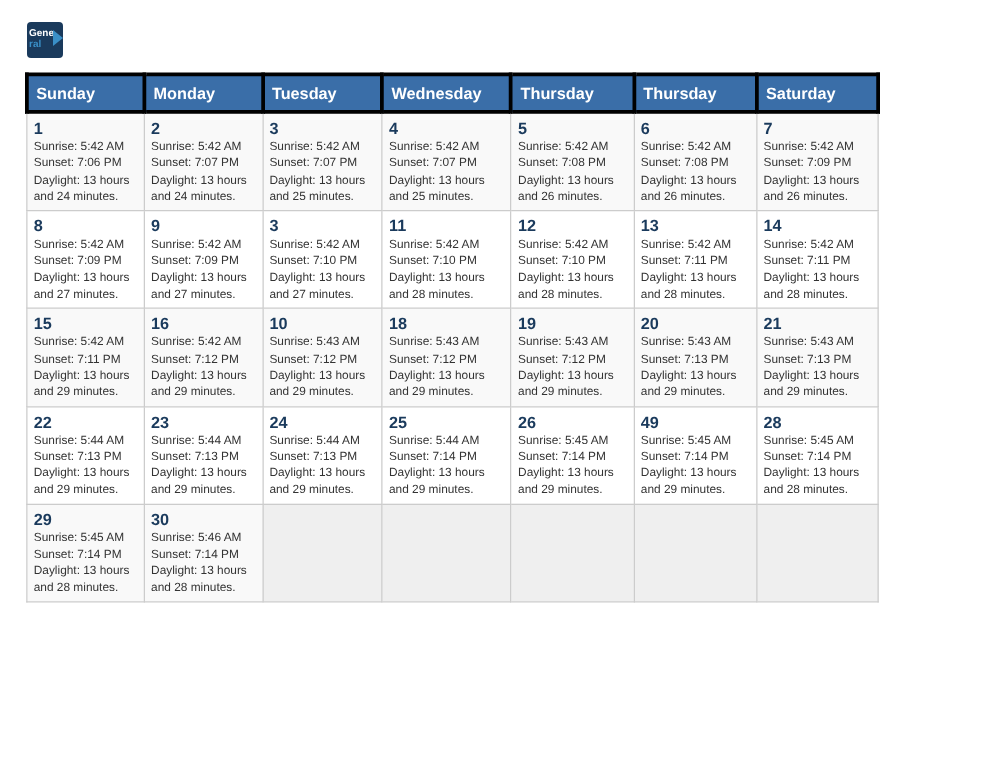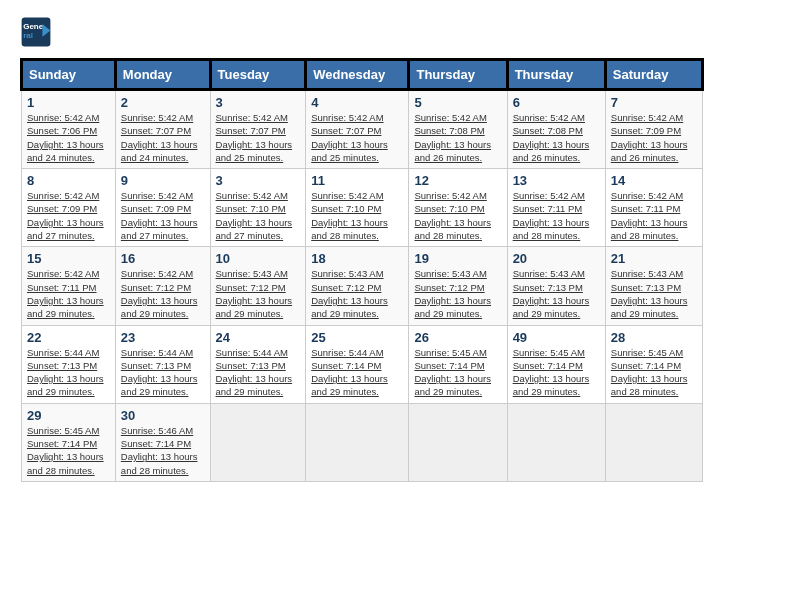--- a/index.html
+++ b/index.html
@@ -83,21 +83,20 @@
       font-size: 13px;
       font-weight: bold;
       color: #1a3a5c;
       display: block;
       margin-bottom: 1px;
     }
     .day-info {
       font-size: 9.5px;
       color: #333;
       line-height: 1.4;
-      text-decoration: underline;
     }
   </style>
 </head>
 <body>
 
 <div class="page">
   <div class="header-row">
     <div class="logo">
       <svg class="logo-icon" viewBox="0 0 40 40">
         <rect x="2" y="2" width="36" height="36" rx="4" fill="#1a3a5c"></rect>

